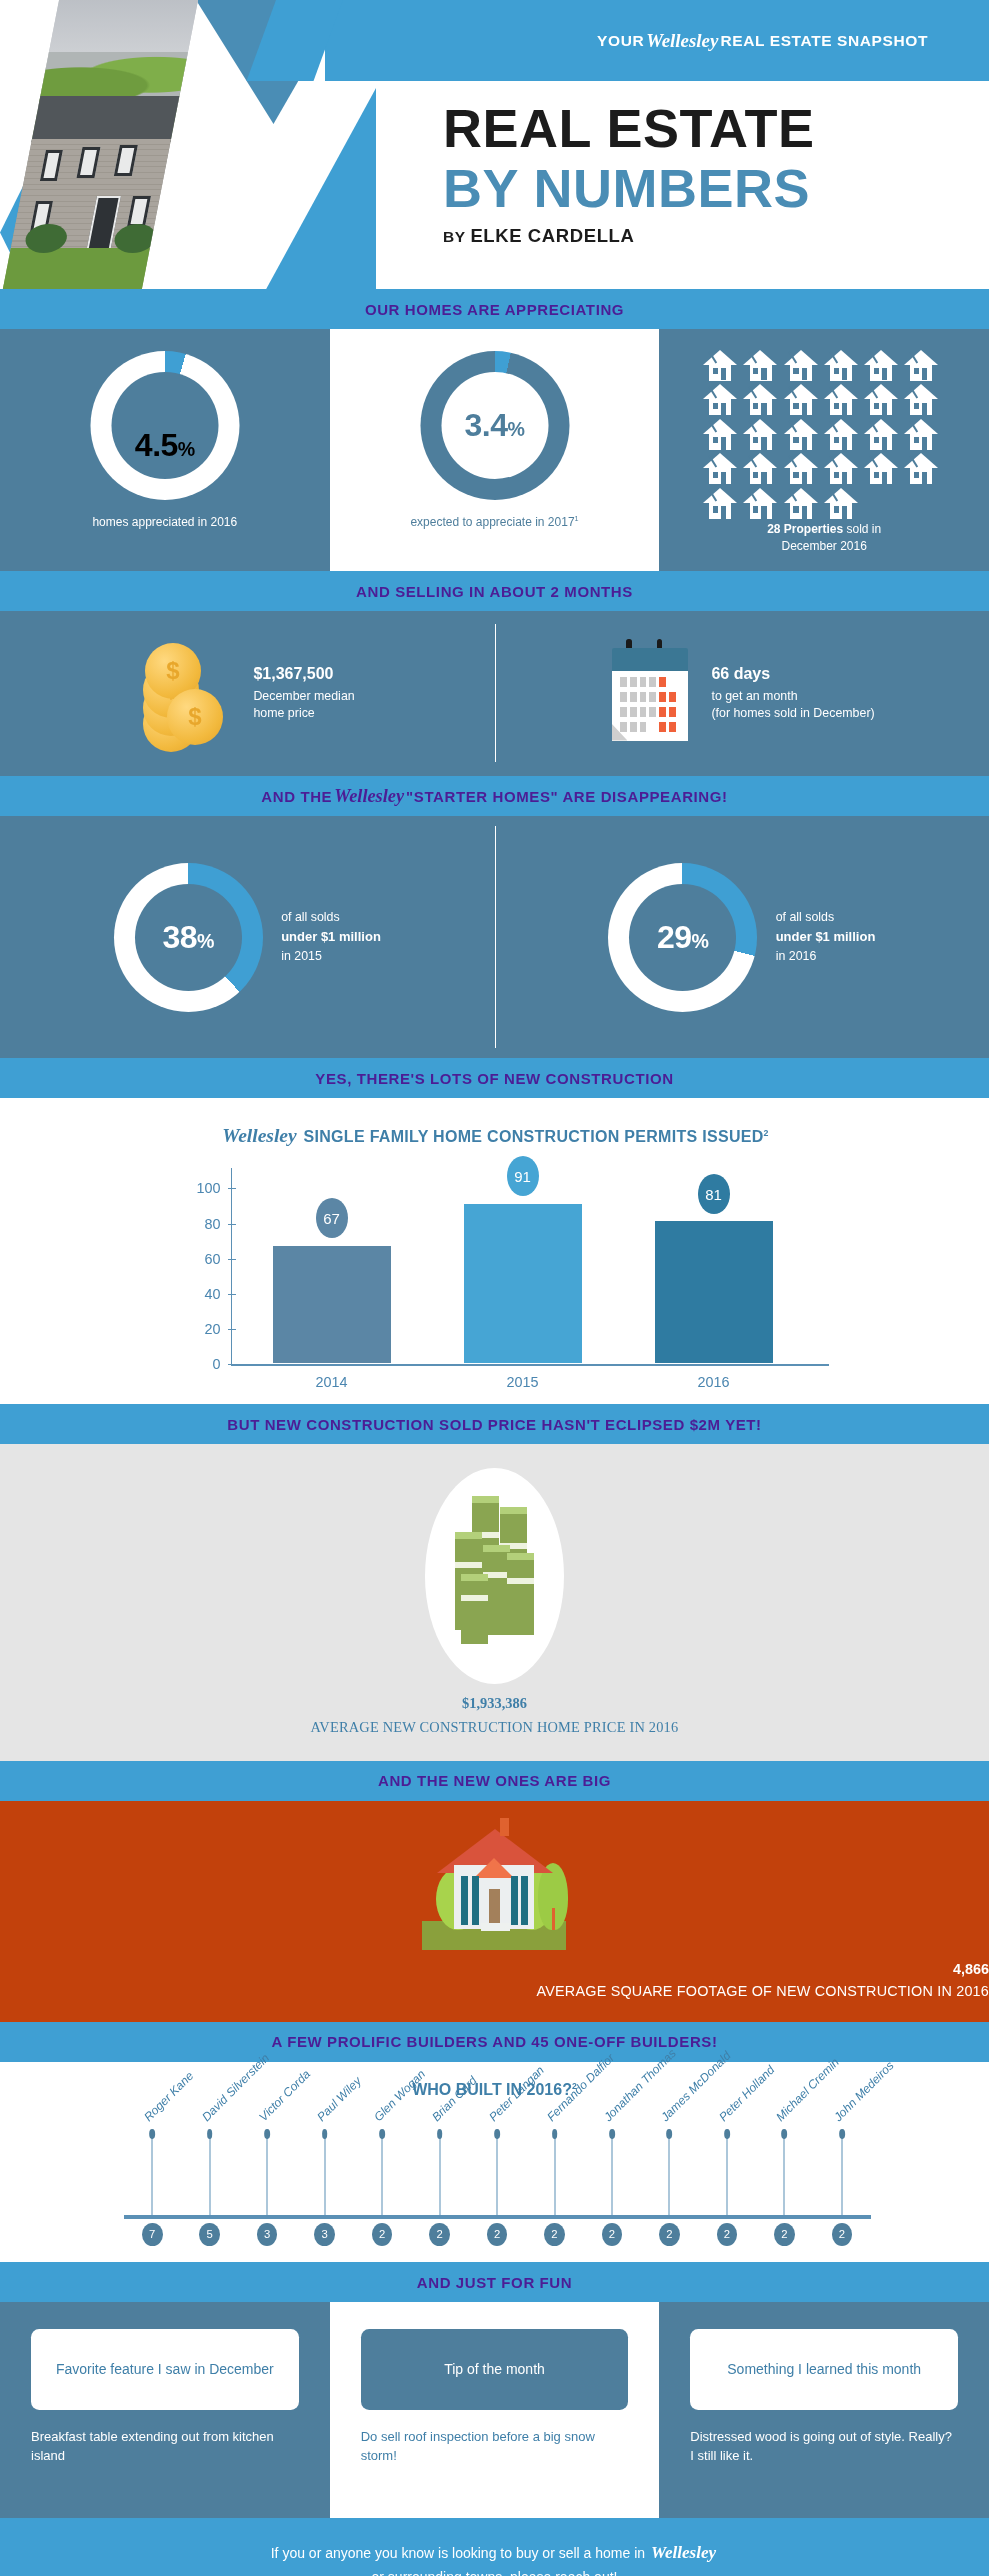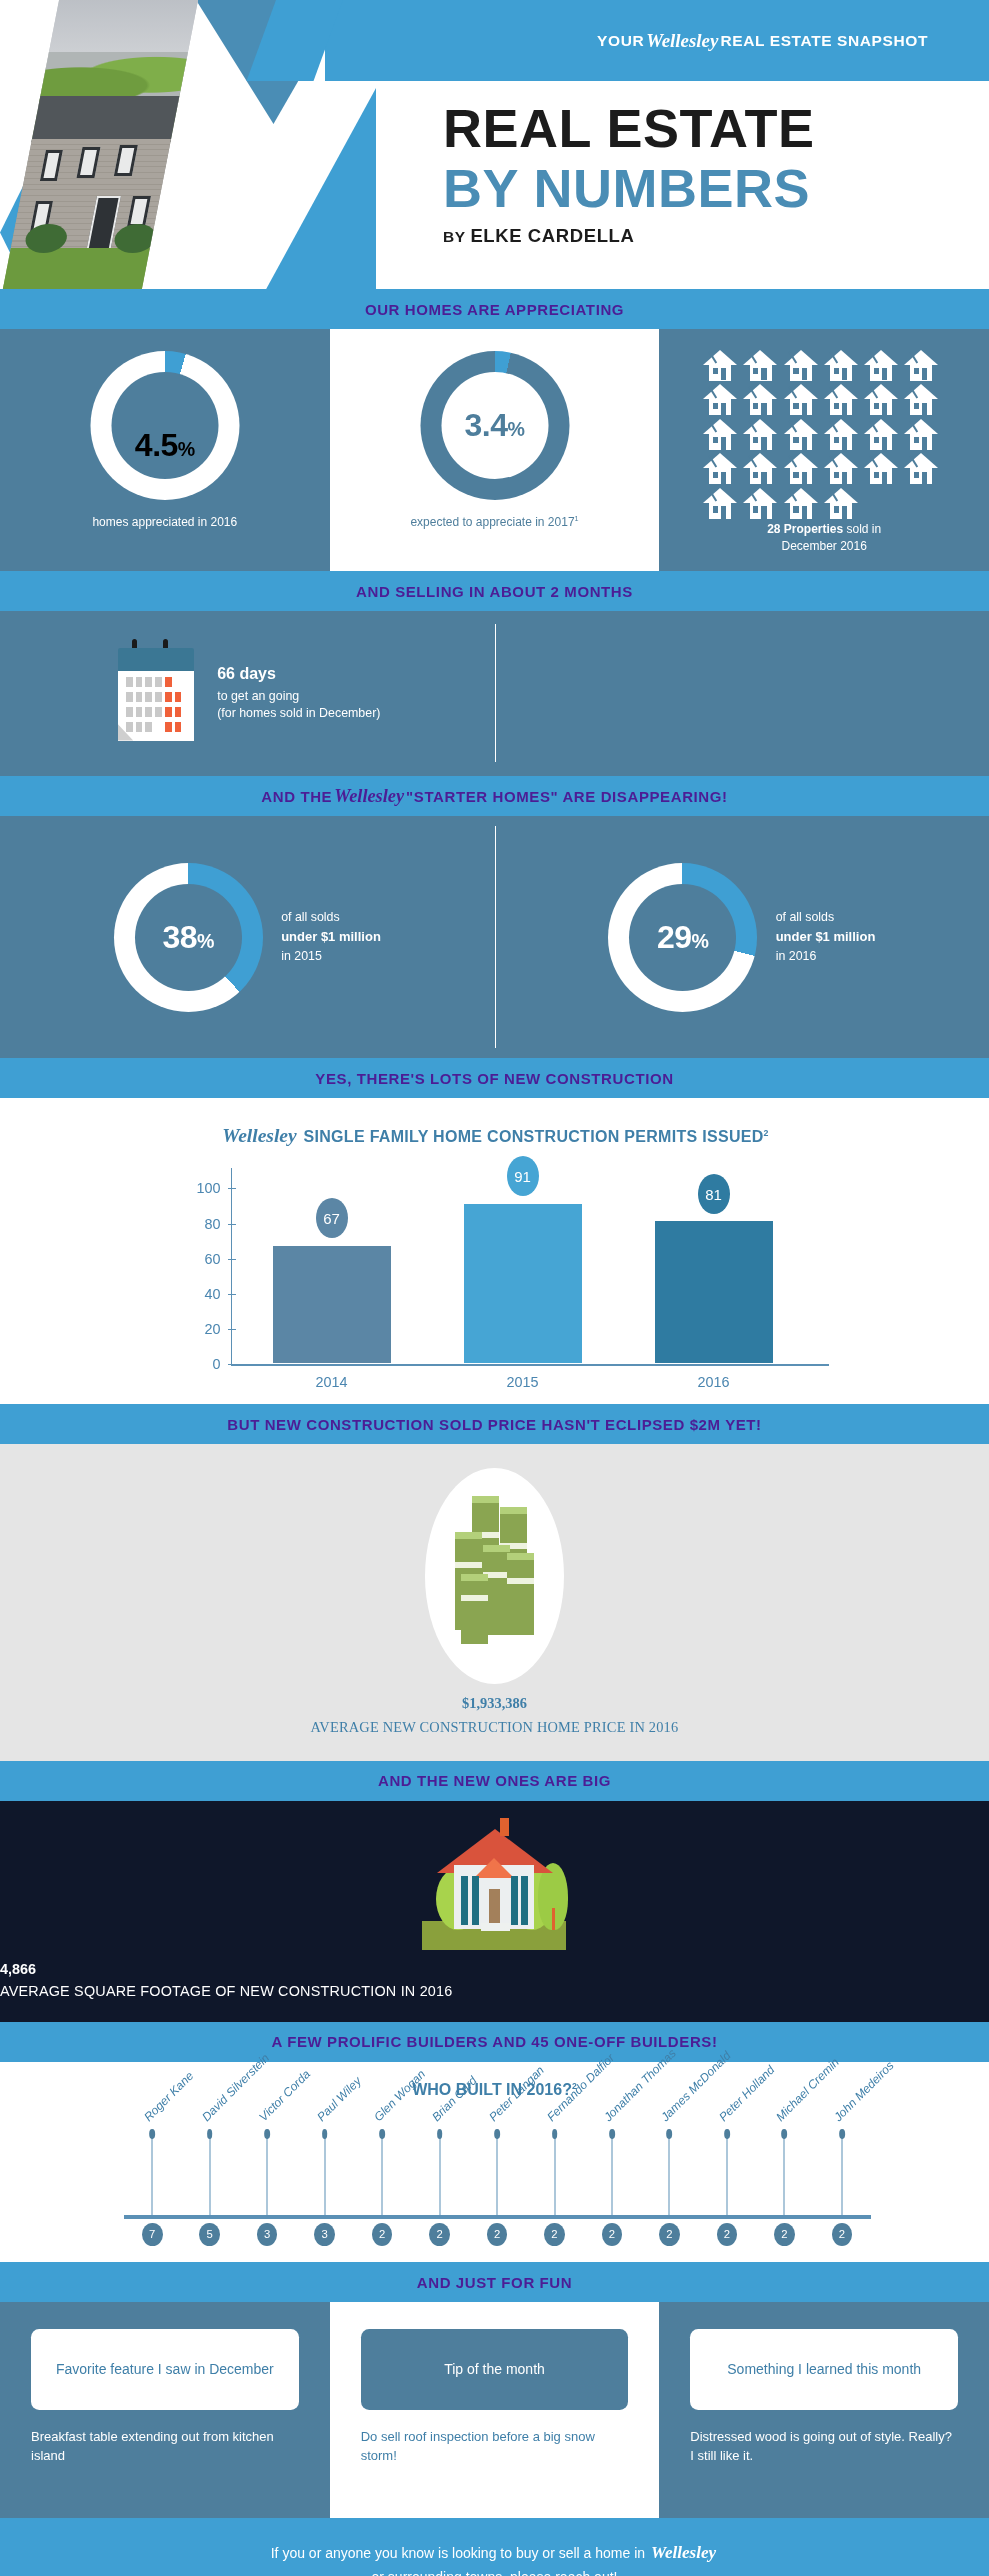--- a/index.html
+++ b/index.html
@@ -211,21 +211,21 @@
   }
   .stack { position:absolute; width: 27px; background:#8aa551; }
   .stack::before { content:""; position:absolute; left:0; right:0; top:0; height:7.2px;
                    background:#b3d07a; }
   .stack::after { content:""; position:absolute; left:0; right:0; top:30%; height:6.2px;
                    background:#eef3e0; }
   .s5 .amt { margin-top: 11.3px; color:#3f7fa8; font-size:14.4px; font-weight:bold; }
   .s5 .lbl { margin-top: 6.2px; color:#3f7fa8; font-size:14.4px; letter-spacing:0.2px; }
 
   
-  .s6 { background:#0f172a; padding: 20.6px 0 23px; text-align:left; }
+  .s6 { background:#c2410c; padding: 20.6px 0 23px; text-align:right; }
   .bighouse { width: 155px; height: 129px; margin: 0 auto; position: relative; }
   .bh-grass { position:absolute; left:5.2px; bottom:0; width:144px; height:29px; background:#8aa03c; }
   .bh-bush { position:absolute; width:44px; height:62px; border-radius:50%; background:#a8d34c; bottom:20.6px; }
   .bh-tree { position:absolute; right:4.1px; bottom:20.6px; width:30px; height:67px; border-radius:50% 50% 45% 45%; background:#9ccb45; }
   .bh-treetrunk{ position:absolute; right:17.5px; bottom:20.6px; width:2.6px; height:21.6px; background:#e0622f; }
   .bh-wall { position:absolute; left:37px; bottom:21.6px; width:80px; height:64px; background:#eceff0; }
   .bh-roof { position:absolute; left:19.6px; bottom:77px; width:0; height:0;
              border-left:58px solid transparent; border-right:58px solid transparent;
              border-bottom:44px solid #d9533c; }
   .bh-port { position:absolute; left:57px; bottom:72px; width:0; height:0;
@@ -568,20 +568,34 @@
 
   </div>
 
   <div class="band band-h">
     <span>AND SELLING IN ABOUT 2 MONTHS</span>
   </div>
 
   <div class="section-dark s2">
     <div class="divider"></div>
 
+    <div class="half">
+      <div class="coins">
+        <div class="coin c4"></div>
+          <div class="coin c3"></div>
+        <div class="coin c2"></div>
+          <div class="coin c1"></div>
+        <div class="coin c5"></div>
+      </div>
+      <div class="txt">
+        <div class="big">$1,367,500</div>
+        <div class="sub">December median</div>
+        <div class="sub">home price</div>
+      </div>
+    </div>
 
     <div class="half">
       <div class="cal">
         <div class="ring r1"></div>
           <div class="ring r2"></div>
         <div class="top"></div>
           <div class="body"></div>
           <div class="fold"></div>
         <div class="rows" id="calRows">
             <div class="row">
@@ -613,21 +627,21 @@
               <div class="d"></div>
               <div class="d"></div>
               <div class="d blank"></div>
               <div class="d hot"></div>
               <div class="d hot"></div>
             </div>
           </div>
       </div>
       <div class="txt">
         <div class="big">66 days</div>
-        <div class="sub">to get an going</div>
+        <div class="sub">to get an month</div>
         <div class="sub">(for homes sold in December)</div>
       </div>
     </div>
   </div>
 
   <div class="band band-h">
     <span>AND THE</span>
     <span class="script">Wellesley</span>
     <span>"STARTER HOMES" ARE DISAPPEARING!</span>
   </div>

